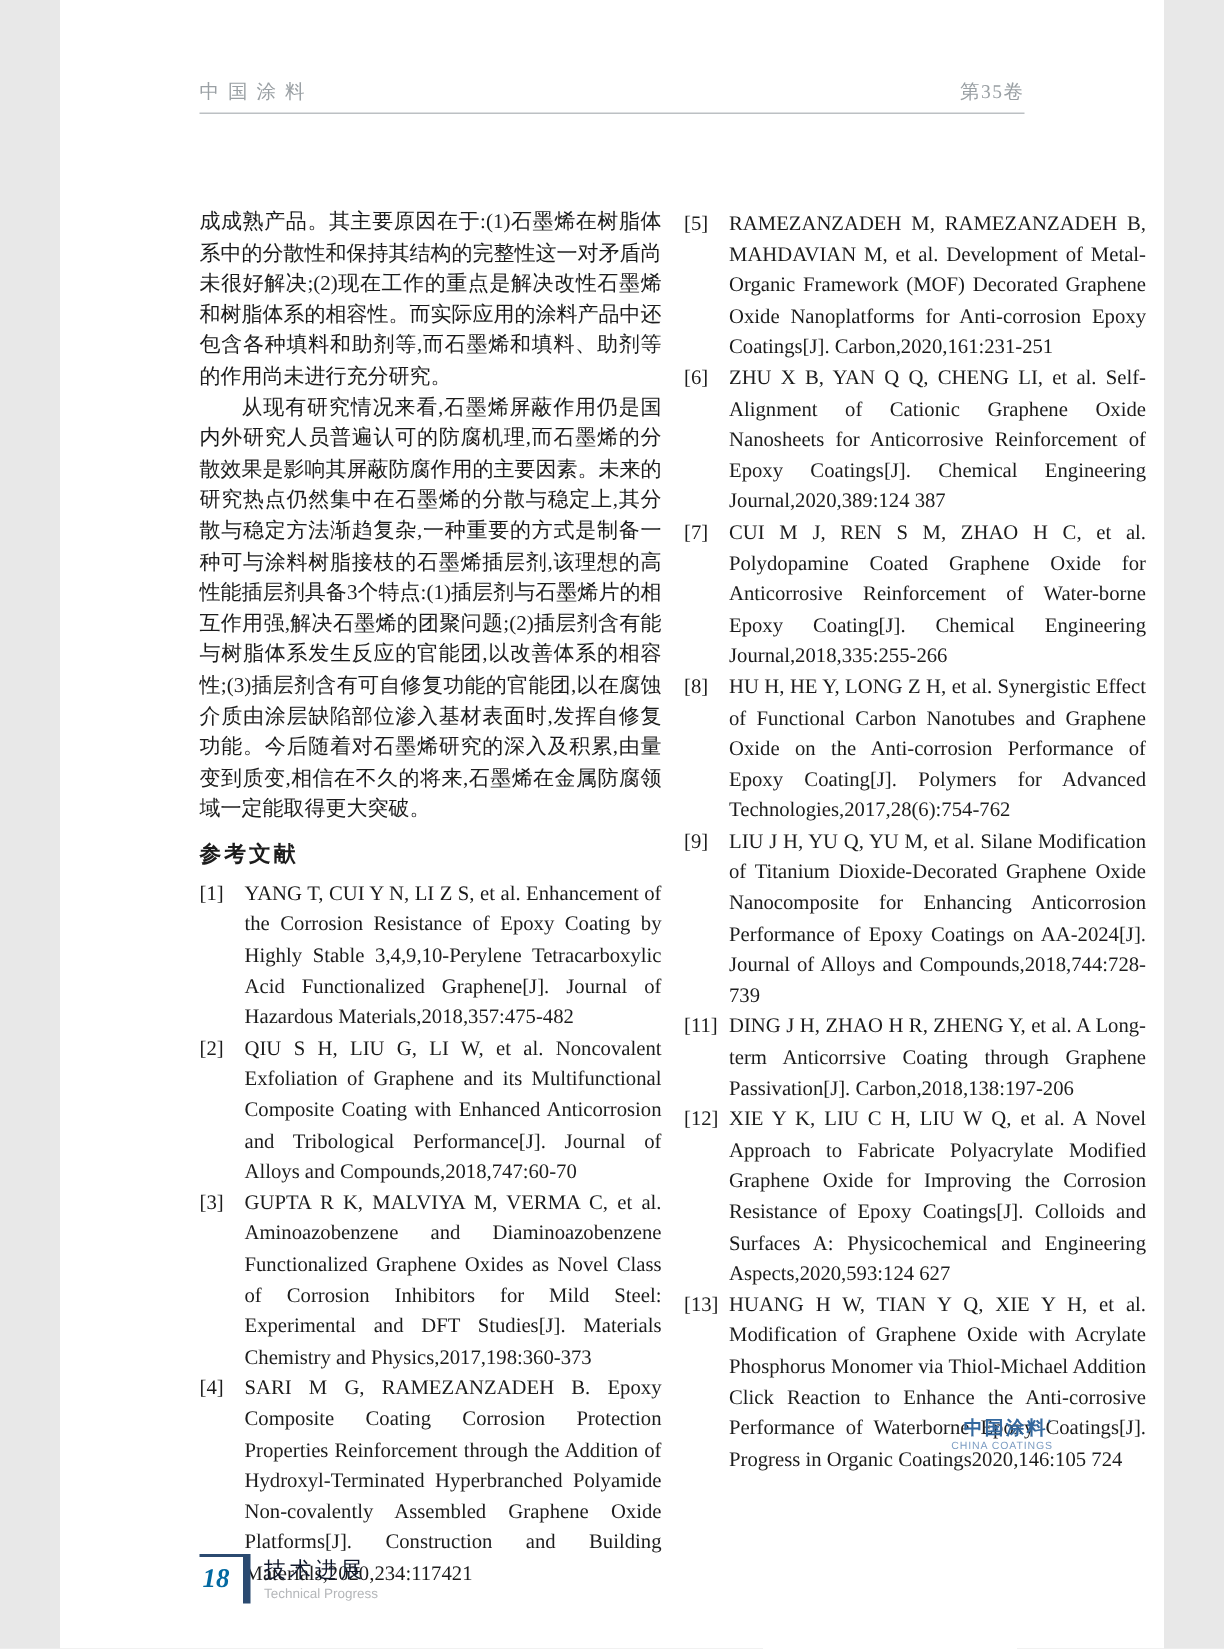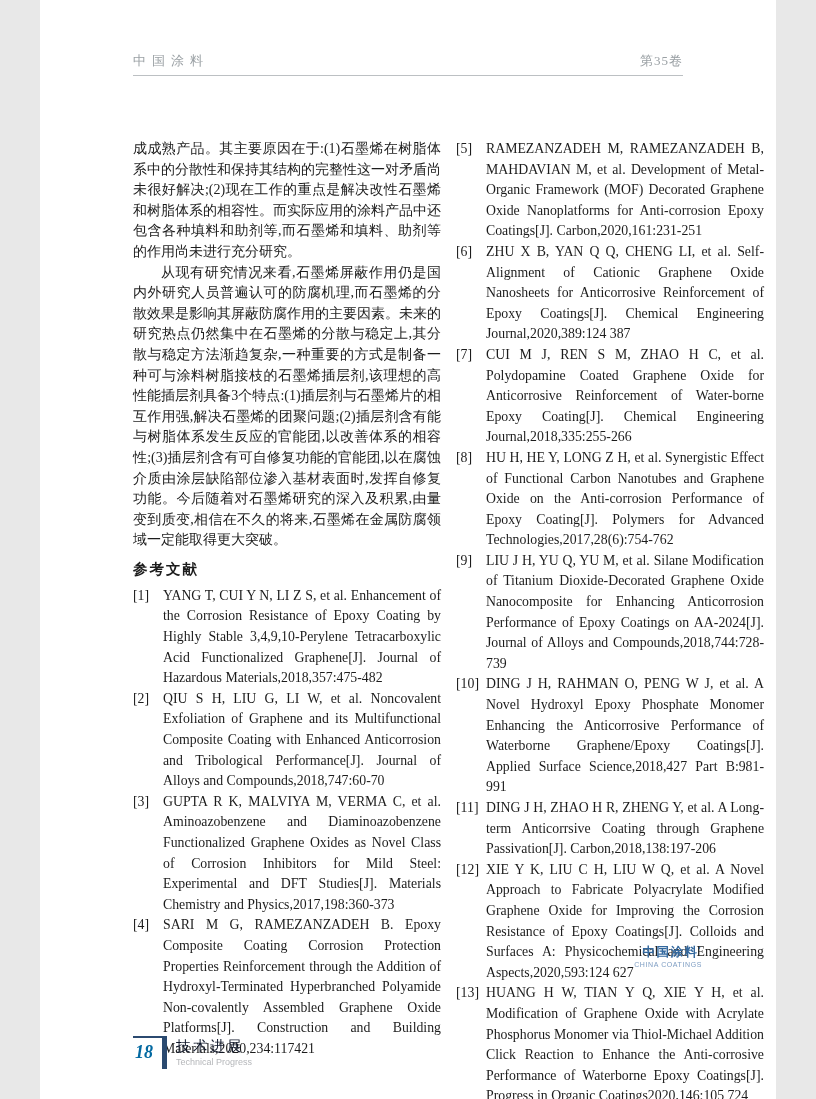--- a/index.html
+++ b/index.html
@@ -171,24 +171,20 @@
       </div>
       <div class="ref">
         <span class="ref-label">[8]</span>
         <span class="ref-text">HU H, HE Y, LONG Z H, et al. Synergistic Effect of Functional Carbon Nanotubes and Graphene Oxide on the Anti-corrosion Performance of Epoxy Coating[J]. Polymers for Advanced Technologies,2017,28(6):754-762</span>
       </div>
       <div class="ref">
         <span class="ref-label">[9]</span>
         <span class="ref-text">LIU J H, YU Q, YU M, et al. Silane Modification of Titanium Dioxide-Decorated Graphene Oxide Nanocomposite for Enhancing Anticorrosion Performance of Epoxy Coatings on AA-2024[J]. Journal of Alloys and Compounds,2018,744:728-739</span>
       </div>
       <div class="ref">
-        <span class="ref-label">[10]</span>
-        <span class="ref-text">DING J H, RAHMAN O, PENG W J, et al. A Novel Hydroxyl Epoxy Phosphate Monomer Enhancing the Anticorrosive Performance of Waterborne Graphene/Epoxy Coatings[J]. Applied Surface Science,2018,427 Part B:981-991</span>
-      </div>
-      <div class="ref">
         <span class="ref-label">[11]</span>
         <span class="ref-text">DING J H, ZHAO H R, ZHENG Y, et al. A Long-term Anticorrsive Coating through Graphene Passivation[J]. Carbon,2018,138:197-206</span>
       </div>
       <div class="ref">
         <span class="ref-label">[12]</span>
         <span class="ref-text">XIE Y K, LIU C H, LIU W Q, et al. A Novel Approach to Fabricate Polyacrylate Modified Graphene Oxide for Improving the Corrosion Resistance of Epoxy Coatings[J]. Colloids and Surfaces A: Physicochemical and Engineering Aspects,2020,593:124 627</span>
       </div>
       <div class="ref">
         <span class="ref-label">[13]</span>
         <span class="ref-text">HUANG H W, TIAN Y Q, XIE Y H, et al. Modification of Graphene Oxide with Acrylate Phosphorus Monomer via Thiol-Michael Addition Click Reaction to Enhance the Anti-corrosive Performance of Waterborne Epoxy Coatings[J]. Progress in Organic Coatings2020,146:105 724</span>

